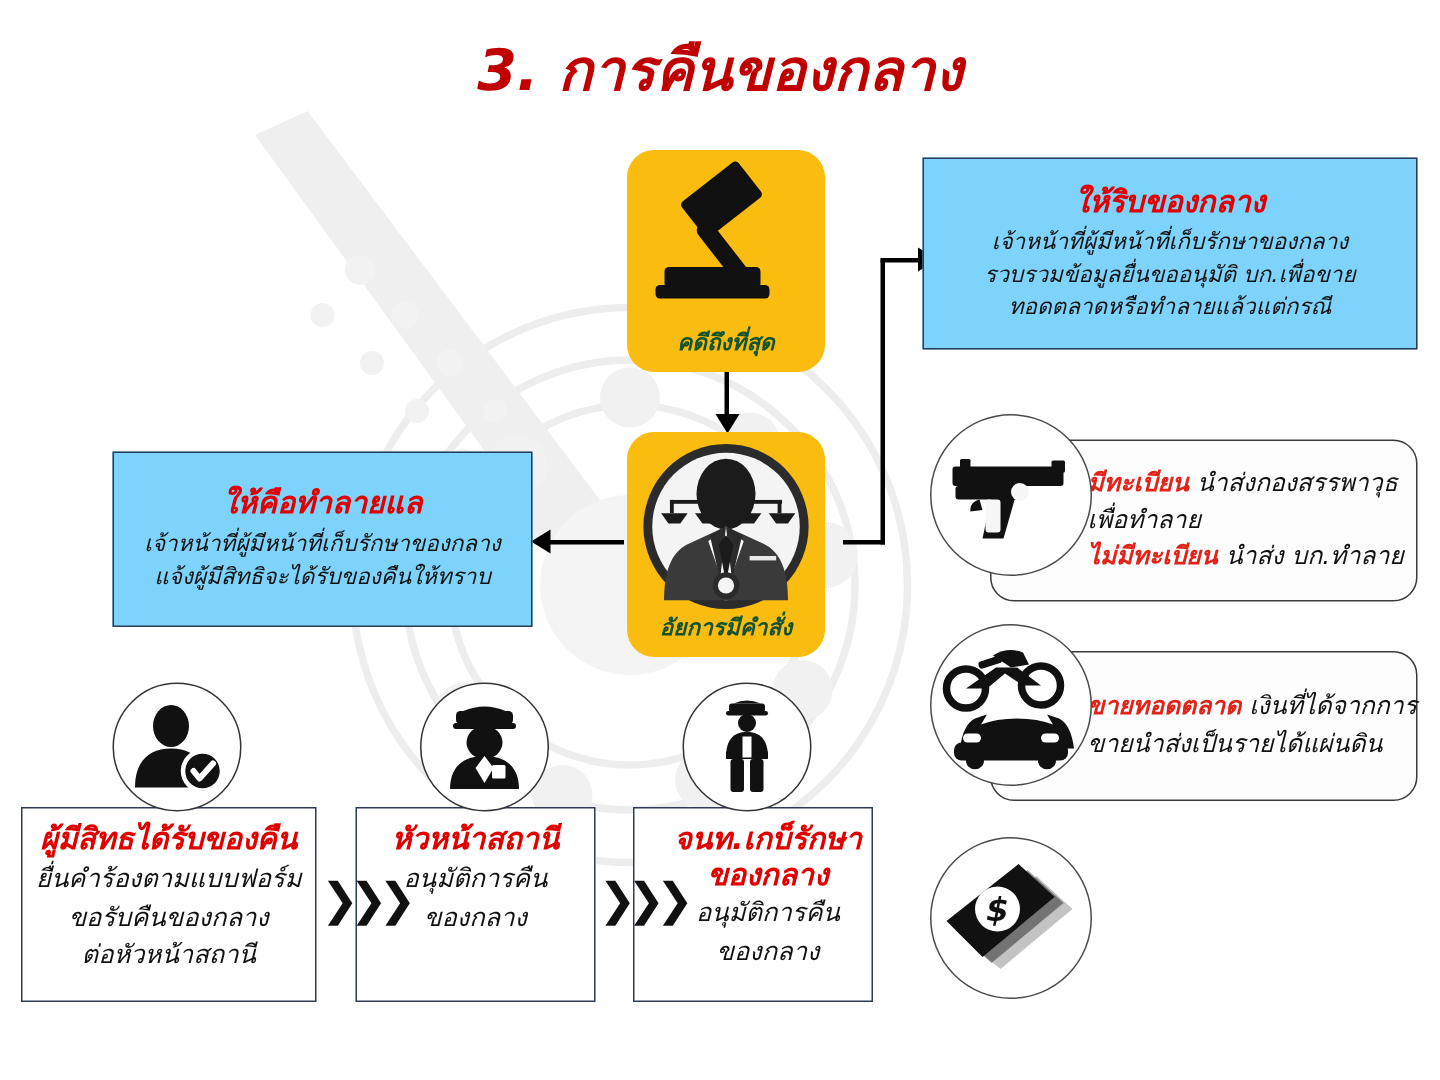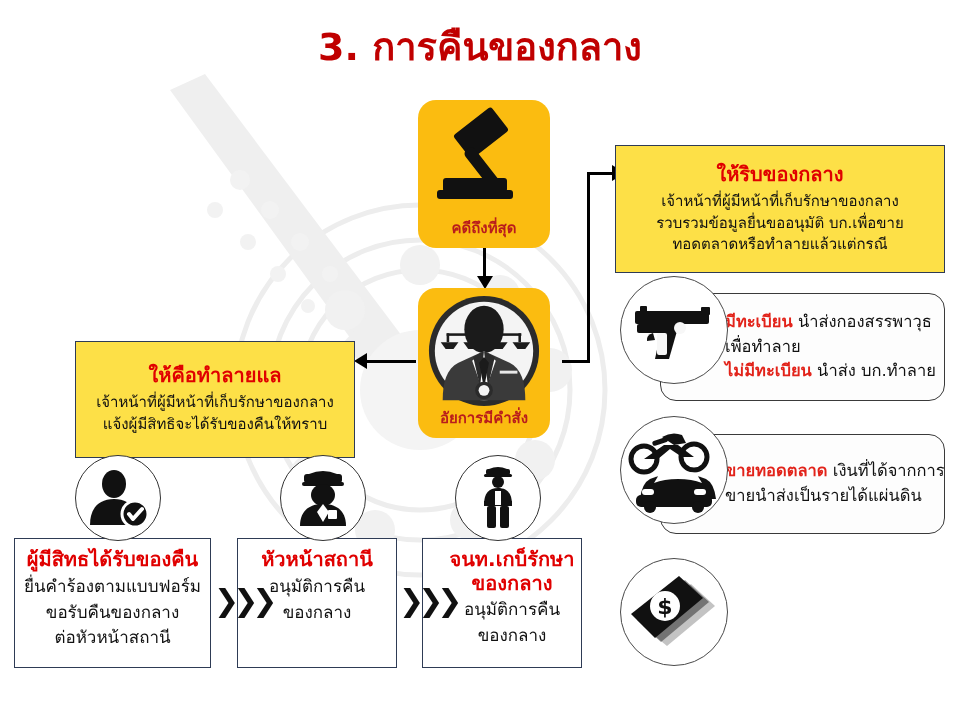--- a/index.html
+++ b/index.html
@@ -6,20 +6,21 @@
   html, body {
     width: 960px; height: 720px;
     background: #ffffff;
     font-family: "DejaVu Sans", "Liberation Sans", sans-serif;
     overflow: hidden;
   }
   #stage {
     position: relative;
     width: 960px; height: 720px;
     background: #ffffff;
+    font-style: italic;
   }
 
   
   #watermark {
     position: absolute;
     left: 120px; top: 60px;
     width: 540px; height: 540px;
     opacity: 1;
     pointer-events: none;
     z-index: 0;
@@ -34,28 +35,27 @@
     color: #C00000;
     font-size: 38px;
     font-weight: bold;
     letter-spacing: 0px;
     z-index: 5;
   }
 
   
   .gbox {
     position: absolute;
-    background: #fde047;
+    background: #7dd3fc;
     border: 1px solid #2E3B55;
     z-index: 4;
     display: flex;
     flex-direction: column;
     align-items: center;
     justify-content: center;
-    margin-top: 40px;
   }
   .gbox .hd {
     color: #E00000;
     font-weight: bold;
     font-size: 20px;
     line-height: 1.25;
     text-align: center;
   }
   .gbox .ln {
     color: #111;
@@ -72,21 +72,21 @@
     z-index: 4;
     display: flex;
     flex-direction: column;
     align-items: center;
     justify-content: flex-start;
   }
   .ynode .ylabel {
     position: absolute;
     bottom: 8px; left: 0; width: 100%;
     text-align: center;
-    color: #b91c1c;
+    color: #14532d;
     font-weight: bold;
     font-size: 15px;
   }
 
   
   .pill {
     position: absolute;
     background: #FDFDFD;
     border: 1.4px solid #3A3A3A;
     border-radius: 16px;

